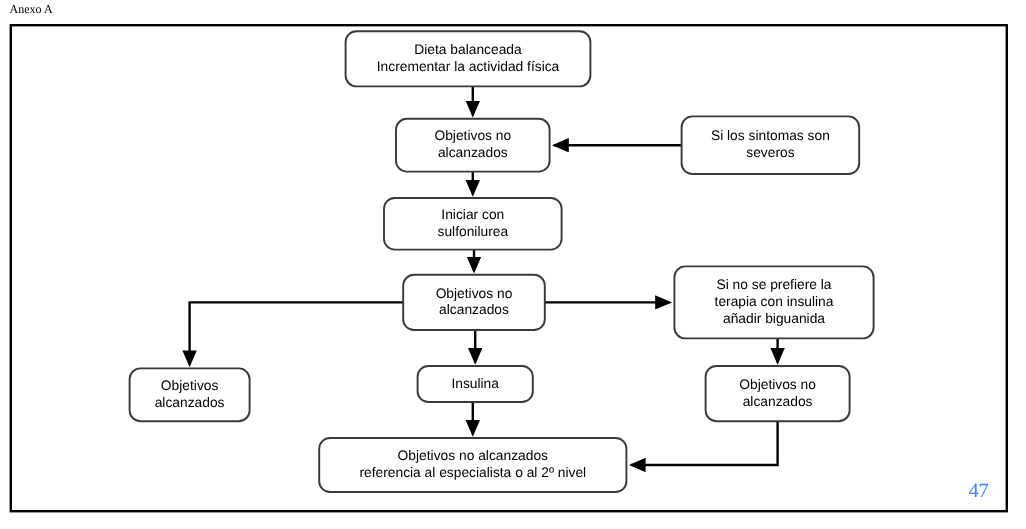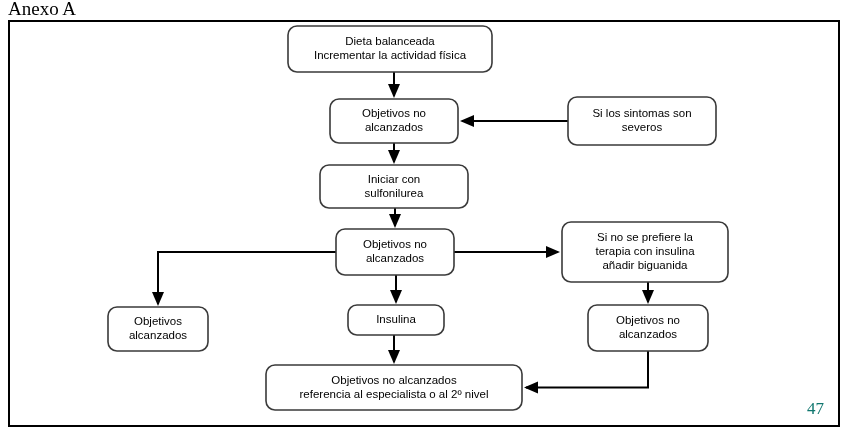--- a/index.html
+++ b/index.html
@@ -17,42 +17,42 @@
   #page {
     position: relative;
     width: 855px;
     height: 441px;
   }
   #anexo-label {
     position: absolute;
     left: 8px;
     top: 1px;
     font-family: "Liberation Serif", serif;
-    font-size: 19px;
+    font-size: 10px;
     color: #000000;
     line-height: 16px;
     white-space: nowrap;
   }
   #frame {
     position: absolute;
     left: 8px;
     top: 20px;
     width: 832px;
     height: 407px;
     border: 2px solid #000000;
     box-sizing: border-box;
     background: #ffffff;
   }
   #page-number {
     position: absolute;
     right: 14px;
     bottom: 6px;
     font-family: "Liberation Serif", serif;
     font-size: 17px;
-    color: #0f766e;
+    color: #3b82f6;
   }
   #chart-svg {
     position: absolute;
     left: 0;
     top: 0;
     width: 855px;
     height: 441px;
   }
   .node-rect {
     fill: #ffffff;

